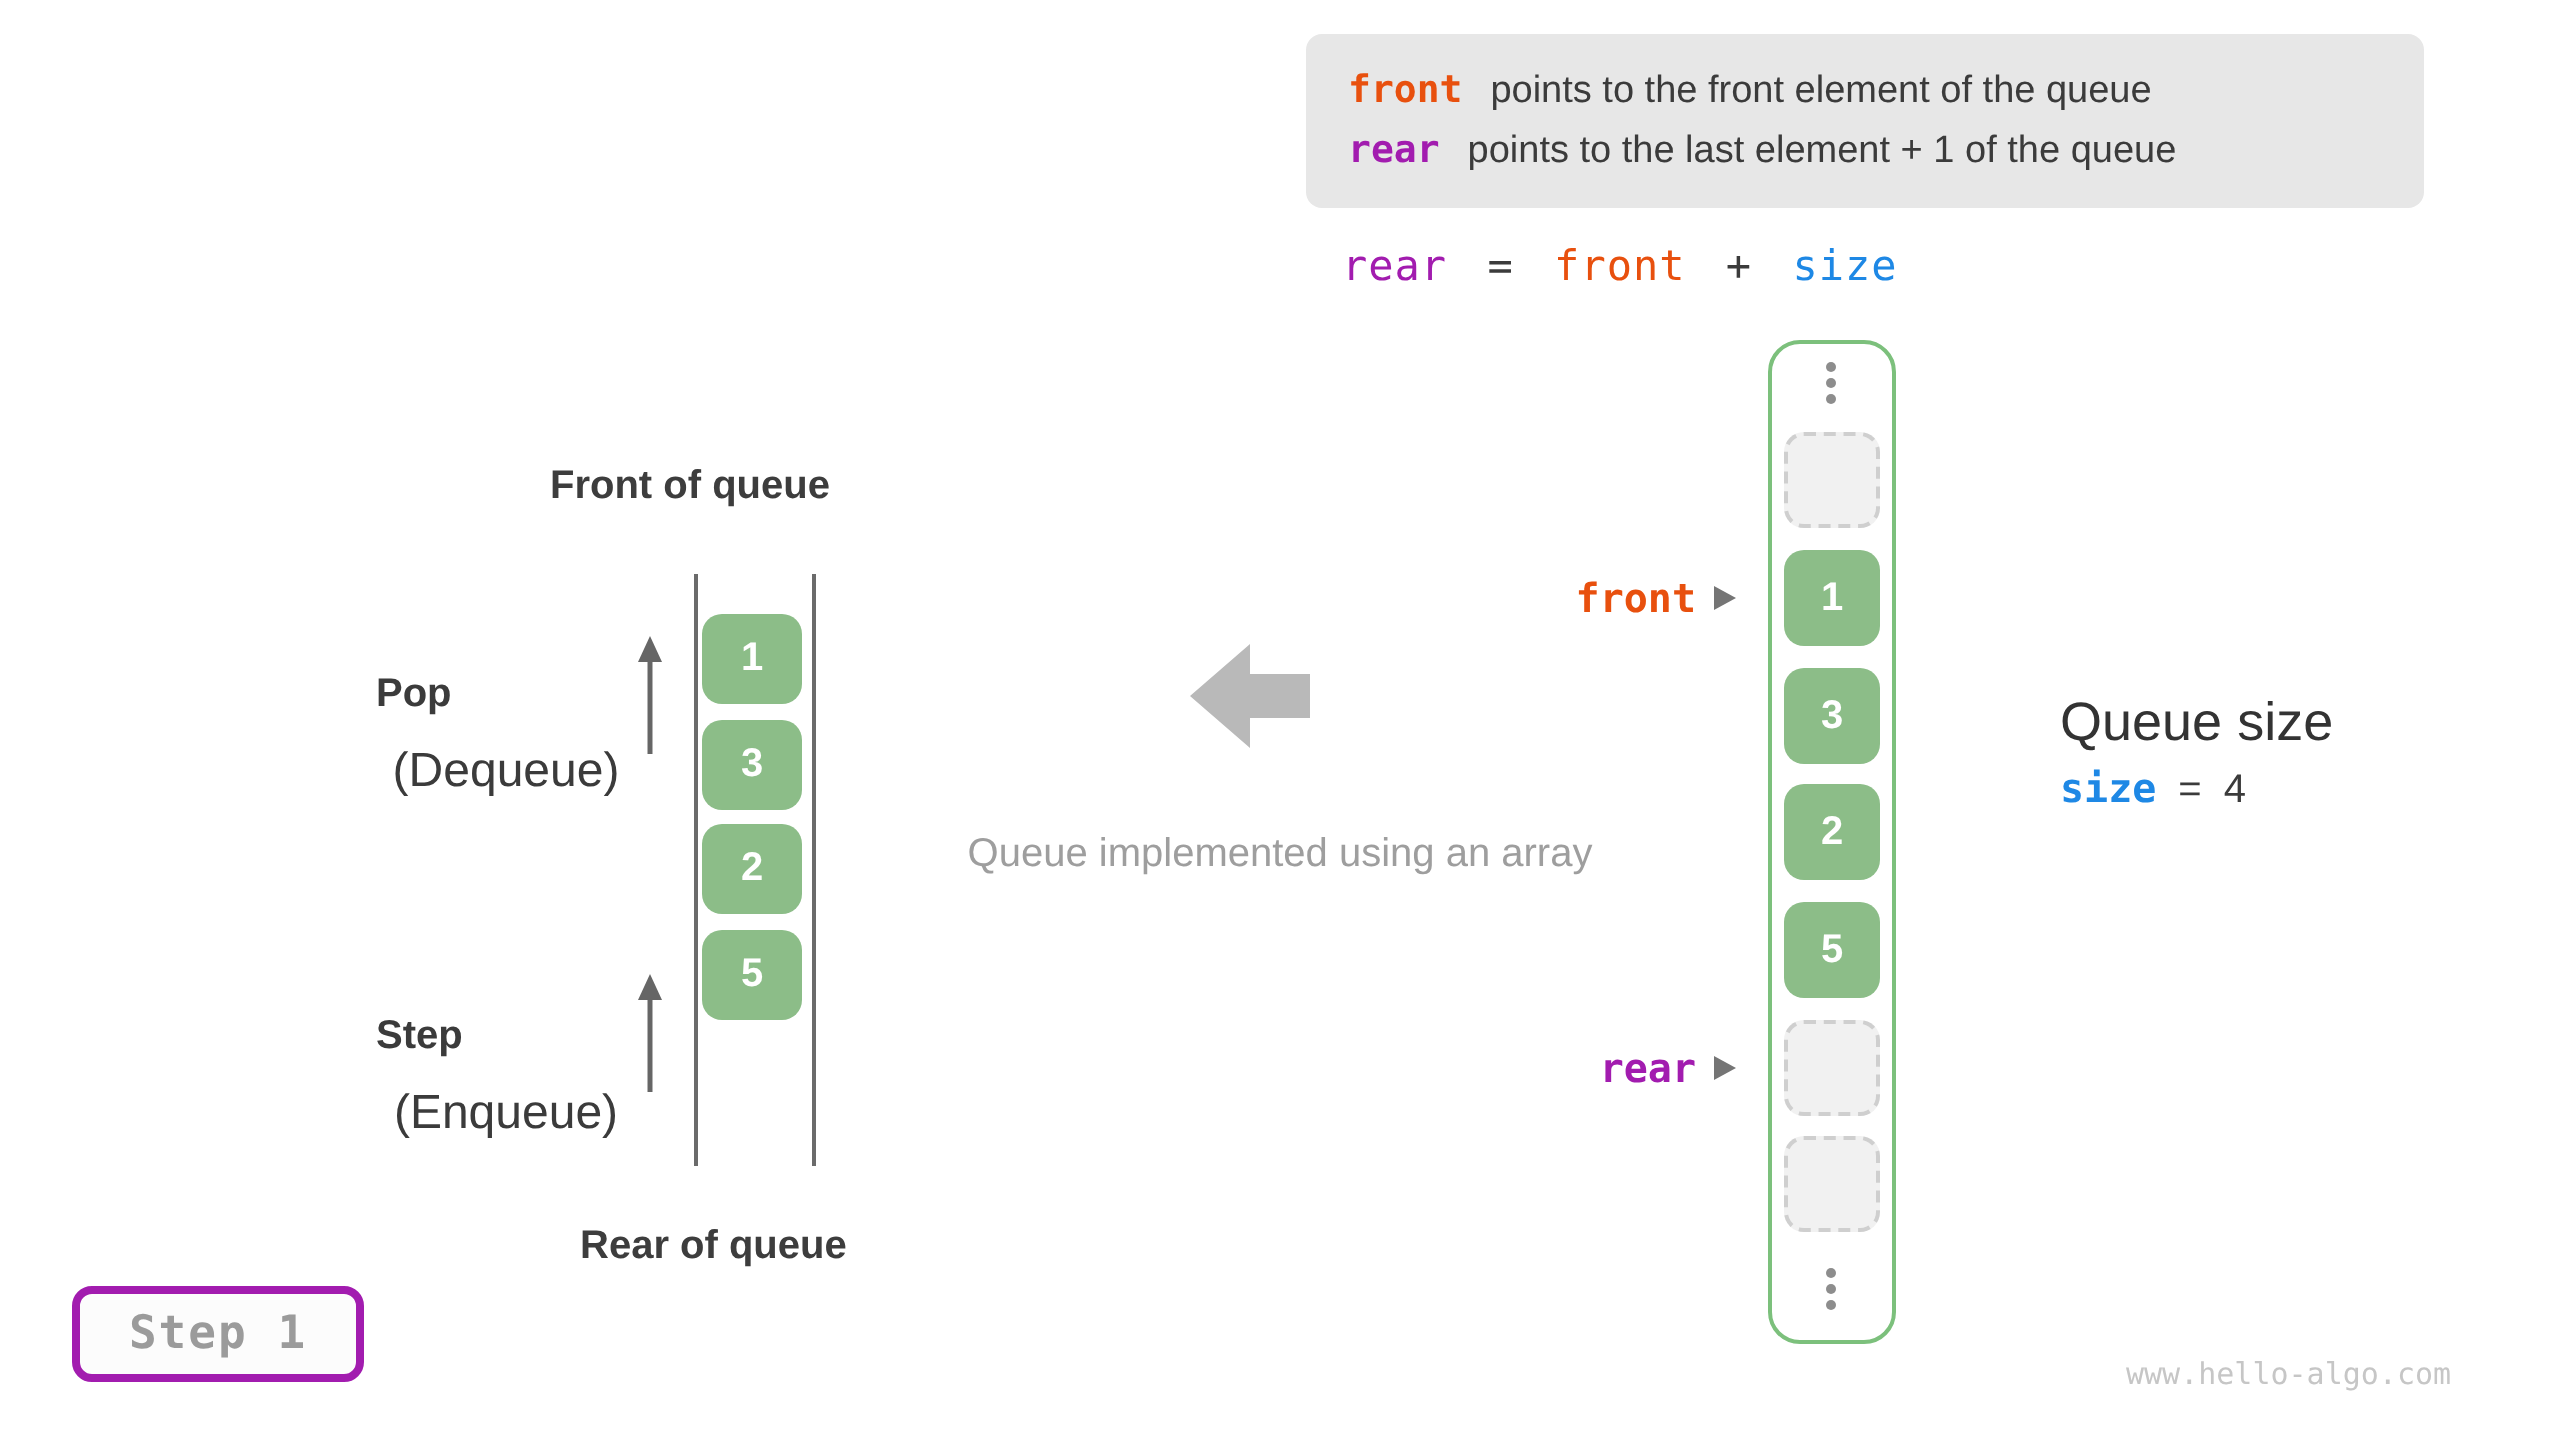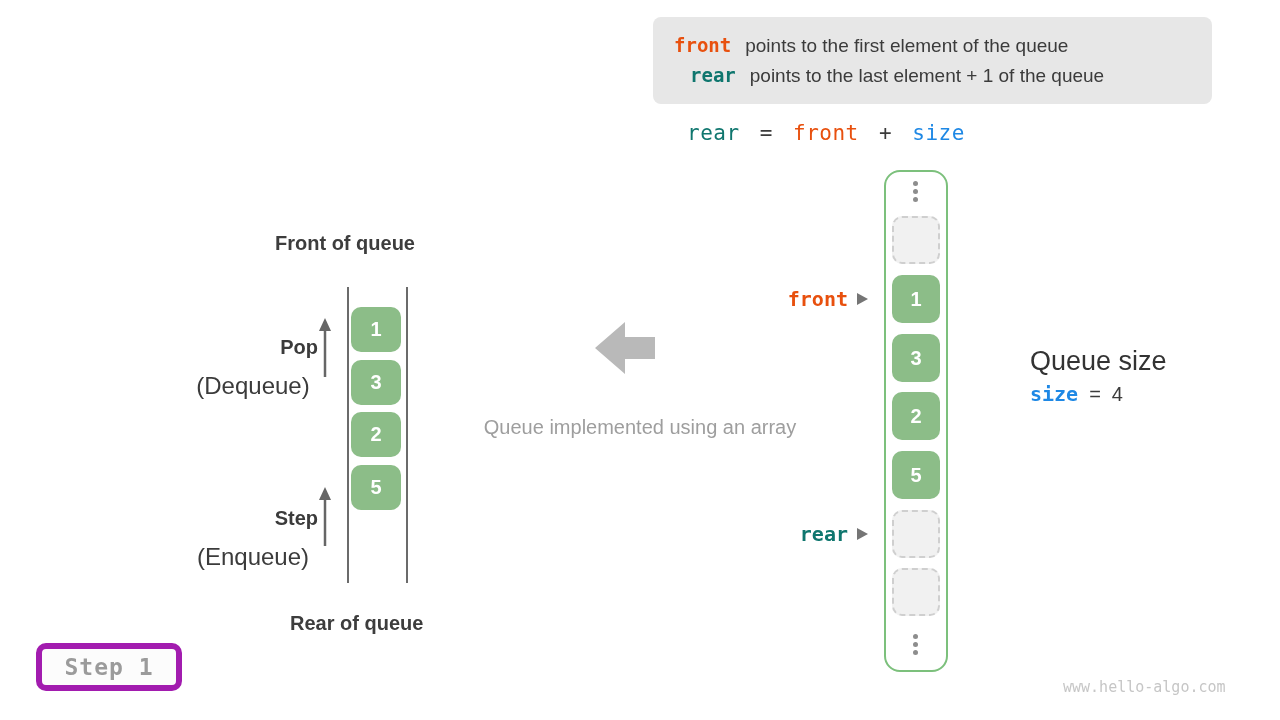--- a/index.html
+++ b/index.html
@@ -8,21 +8,21 @@
     position: relative;
     width: 1280px;
     height: 720px;
     background: #ffffff;
     font-family: "Liberation Sans", sans-serif;
     color: #3b3b3b;
     overflow: hidden;
   }
   .mono { font-family: "DejaVu Sans Mono", monospace; font-weight: bold; }
   .orange { color: #e8500e; }
-  .teal   { color: #0f766e; margin-left: 16px; }
+  .teal   { color: #a21caf; }
   .blue   { color: #1e88e5; }
 
   
   .info-box {
     position: absolute; left: 653px; top: 17px; width: 559px; height: 87px;
     background: #e7e7e7; border-radius: 8px;
     display: flex; flex-direction: column; justify-content: center;
     padding-left: 21px; gap: 7px;
   }
   .info-line { font-size: 19px; display: flex; align-items: baseline; }
@@ -42,21 +42,21 @@
     position: absolute; width: 200px; text-align: left;
     font-weight: bold; font-size: 20px; color: #3d3d3d;
   }
   .vline { position: absolute; width: 1.5px; background: #6b6b6b; top: 287px; height: 296px; }
   .lbox {
     position: absolute; left: 351px; width: 50px; height: 45px;
     background: #8cbd88; border-radius: 10px;
     color: #ffffff; font-size: 20px; font-weight: bold;
     display: flex; align-items: center; justify-content: center;
   }
-  .op-title { position: absolute; width: 130px; text-align: right; font-weight: bold; font-size: 20px; color: #3b3b3b; }
+  .op-title { position: absolute; width: 130px; text-align: left; font-weight: bold; font-size: 20px; color: #3b3b3b; }
   .op-sub   { position: absolute; width: 150px; text-align: center; font-size: 24px; color: #3b3b3b; }
   .arrow-up { position: absolute; }
 
   
   .big-arrow { position: absolute; left: 595px; top: 320px; }
   .caption {
     position: absolute; left: 440px; top: 404px; width: 400px;
     text-align: center; font-size: 20px; color: #9e9e9e; margin-top: 12px;
   }
 
@@ -87,41 +87,41 @@
 
   
   .qsize-title { position: absolute; left: 1030px; top: 346px; font-size: 27px; color: #333333; }
   .qsize-line  { position: absolute; left: 1030px; top: 382px; font-size: 20px; color: #3b3b3b;
                  display: flex; align-items: baseline; gap: 11px; }
   .qsize-line .kw { font-size: 20px; }
 
   
   .step-badge {
     position: absolute; left: 36px; top: 643px; width: 146px; height: 48px;
-    background: #fcfcfc; border: 6px solid #a21caf; border-radius: 10px;
+    background: #fcfcfc; border: 4px solid #a21caf; border-radius: 10px;
     display: flex; align-items: center; justify-content: center;
     font-family: "DejaVu Sans Mono", monospace; font-weight: bold;
     font-size: 23px; color: #9b9b9b; letter-spacing: 1px;
   }
 
   
   .watermark {
     position: absolute; left: 1063px; top: 678px;
     font-family: "DejaVu Sans Mono", monospace; font-size: 15px; color: #c6c6c6;
   }
 </style>
 </head>
 <body>
 
 <div class="canvas">
 
   <div class="info-box">
     <div class="info-line">
       <span class="kw mono orange">front</span>
-      <span class="desc">points to the first element of the queue</span>
+      <span class="desc">points to the front element of the queue</span>
     </div>
     <div class="info-line">
       <span class="kw mono teal">rear</span>
       <span class="desc">points to the last element + 1 of the queue</span>
     </div>
   </div>
 
   <div class="formula">
     <span class="teal">rear</span>
     <span class="op">=</span>

